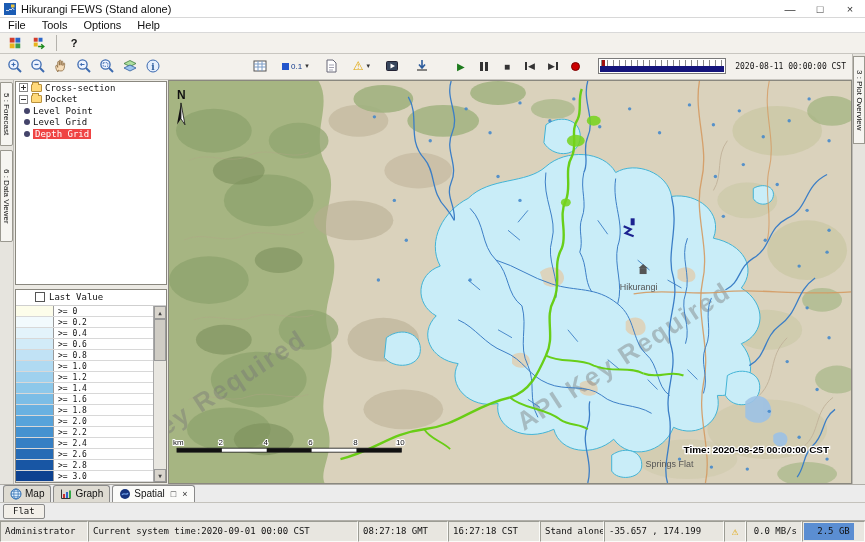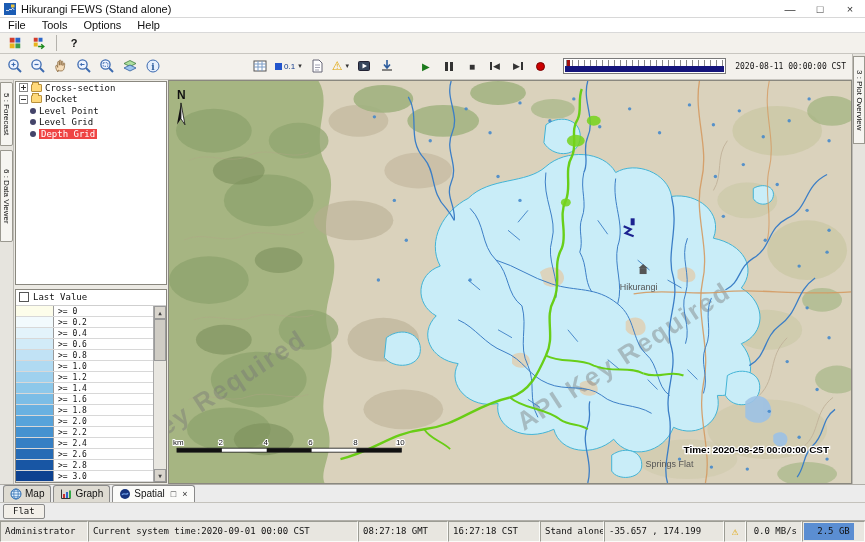--- a/index.html
+++ b/index.html
@@ -14,21 +14,21 @@
 
   
   .menubar { height:16px; background:#fff; border-bottom:1px solid #d9d9d9; display:flex; align-items:center; }
   .menu-item { padding:0 8px; font-size:11px; }
 
   
   .toolbar1 { height:22px; background:#f3f1ec; border-bottom:1px solid #c8c6c0; display:flex; align-items:center; padding:0 4px; gap:2px; }
   .toolbar2 { height:26px; background:#f3f1ec; border-bottom:1px solid #c8c6c0; display:flex; align-items:center; padding:0 4px; gap:1px; }
   .tb-btn { width:22px; height:20px; display:flex; align-items:center; justify-content:center; border:1px solid transparent; border-radius:2px; }
   .tb-sep { width:1px; height:16px; background:#b4b2ac; margin:0 4px; }
-  .grp2 { margin-left:84px; display:flex; align-items:center; gap:1px;text-align:right; }
+  .grp2 { margin-left:84px; display:flex; align-items:center; gap:8px;text-align:right; }
   .grp3 { margin-left:16px; display:flex; align-items:center; gap:1px; }
   .glyph { font-size:12px; line-height:1; }
   .play-glyph { color:#1c7a1c; font-size:10px; }
   .stop-glyph { color:#333; font-size:10px; }
   .skip { font-size:9px; color:#333; display:flex; align-items:center; gap:1px; }
   .skip .bar { width:2px; height:8px; background:#333; display:inline-block; }
   .pause-ic { display:flex; gap:2px; }
   .pause-ic i { width:3px; height:9px; background:#333; }
   .rec-ic { width:9px; height:9px; border-radius:50%; background:#cc0000; border:1px solid #7a0000; }
   .warn-glyph { color:#e0a400; font-size:12px; }
@@ -56,31 +56,31 @@
   .vtab-left-2 { height:92px; }
   
   .right-strip { width:13px; background:#e6e4de; border-left:1px solid #bdbbb5; padding-top:2px; }
   .vtab-right { height:88px; width:12px; writing-mode:vertical-rl; text-orientation:mixed; font-size:8px; background:#f6f5f1;
           border:1px solid #9a988f; display:flex; align-items:center; justify-content:center; white-space:nowrap; }
 
   
   .left-panel { width:154px; background:#eceae4; display:flex; flex-direction:column; padding:1px; }
   .tree-box { height:204px; background:#fff; border:1px solid #8a887f; overflow:hidden; font-family:"DejaVu Sans Mono", monospace; font-size:9px; }
   .tree-row { display:flex; align-items:center; height:11.5px; gap:3px; padding-left:3px; white-space:nowrap; }
-  .tree-row.child { padding-left:14px; }
+  .tree-row.child { padding-left:8px; }
   .expander { width:9px; height:9px; border:1px solid #888; background:#fff; position:relative; flex:0 0 9px; }
   .expander::before, .expander.minus::before { content:""; position:absolute; left:1px; right:1px; top:3px; height:1px; background:#333; }
   .expander.plus::after { content:""; position:absolute; top:1px; bottom:1px; left:3px; width:1px; background:#333; }
   .folder-ic { width:11px; height:8px; background:#ffd97a; border:1px solid #b8903c; border-radius:1px; position:relative; flex:0 0 11px; }
   .folder-ic::before { content:""; position:absolute; top:-3px; left:0; width:5px; height:2px; background:#ffd97a; border:1px solid #b8903c; border-bottom:none; }
   .leaf-dot { width:6px; height:6px; border-radius:50%; background:#44446a; flex:0 0 6px; }
   .tree-label.selected { background:#ef4444; color:#fff; padding:0 2px; }
 
   .legend-box { margin-top:4px; flex:1; background:#fff; border:1px solid #8a887f; display:flex; flex-direction:column; font-family:"DejaVu Sans Mono", monospace; overflow:hidden; }
-  .legend-header { display:flex; align-items:center; gap:4px; height:22px; padding-left:3px; border-bottom:1px solid #cfcfcf; font-size:9px; }
+  .legend-header { display:flex; align-items:center; gap:4px; height:22px; padding-left:19px; border-bottom:1px solid #cfcfcf; font-size:9px; }
   .checkbox { width:10px; height:10px; border:1px solid #555; background:#fff; flex:0 0 10px; }
   .legend-body { flex:1; display:flex; }
   .legend-list { flex:1; }
   .legend-row { display:flex; align-items:stretch; height:11px; border-bottom:1px solid #d8d8d8; }
   .legend-swatch { width:38px; border-right:1px solid #9a9a9a; }
   .legend-label { font-size:8px; padding-left:4px; line-height:11px; }
   .scrollbar { width:13px; background:#e8e6e0; border-left:1px solid #aaa; display:flex; flex-direction:column; }
   .scroll-btn { height:13px; background:#d9d5cd; border:1px solid #999; font-size:6px; display:flex; align-items:center; justify-content:center; color:#444; }
   .scroll-thumb { height:42px; background:#cfccc4; border:1px solid #999; }
   .scroll-track { flex:1; }

